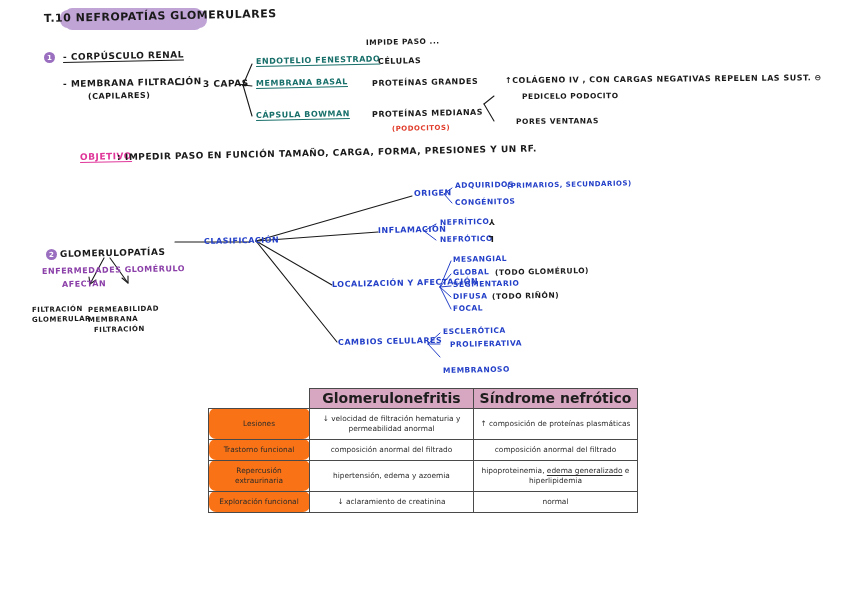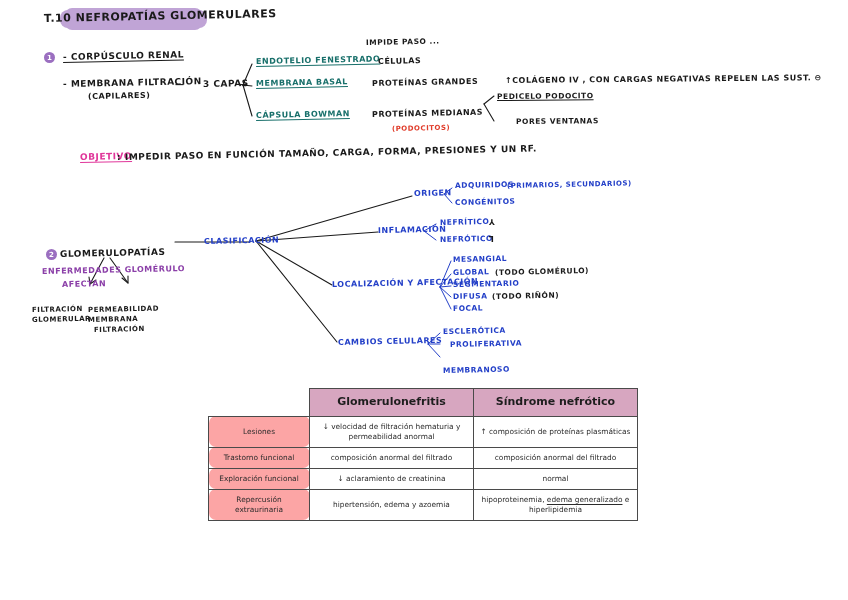--- a/index.html
+++ b/index.html
@@ -60,24 +60,24 @@
     border-collapse:collapse;width:430px;
     font-family:"DejaVu Sans",sans-serif;
     table-layout:fixed;
   }
   table#comp td,table#comp th{
     border:1px solid #4a4a4a;
     text-align:center;vertical-align:middle;
     font-size:7.4px;color:#2b2b2b;font-weight:400;
     padding:5px 3px;line-height:1.35;
   }
-  table#comp th{font-weight:700;font-size:11px;color:#1d1d1d;padding:6px 3px;margin-left:24px;}
+  table#comp th{font-weight:700;font-size:14px;color:#1d1d1d;padding:0 3px;margin-left:24px;}
   .corner{border:none !important;background:transparent;}
   .hdr-cell{background:#d7a6c0;}
-  .rowhdr{background:#fca5a5;width:116px;border-radius:7px;}
+  .rowhdr{background:#f97316;width:116px;border-radius:7px;}
   .cellwhite{background:#ffffff;}
   .u{text-decoration:underline;text-underline-offset:1.5px;}
   .col2{width:157px;}
   .col3{width:157px;}
 </style>
 </head>
 <body>
 
 <div id="page">
 
@@ -142,21 +142,21 @@
   <div class="hw teal s8 tilt1 ul" style="left:256px;top:80px;">MEMBRANA BASAL</div>
   <div class="hw teal s8 tilt1 ul" style="left:256px;top:112px;">CÁPSULA BOWMAN</div>
 
   <div class="hw ink s75 tilt1" style="left:366px;top:39px;">IMPIDE PASO ...</div>
   <div class="hw ink s8 tilt1" style="left:378px;top:58px;">CÉLULAS</div>
   <div class="hw ink s8 tilt1" style="left:372px;top:80px;">PROTEÍNAS GRANDES</div>
   <div class="hw ink s8 tilt1" style="left:372px;top:111px;">PROTEÍNAS MEDIANAS</div>
   <div class="hw red s7 tilt1" style="left:392px;top:126px;">(PODOCITOS)</div>
 
   <div class="hw ink s8 tilt0" style="left:505px;top:77px;">↑COLÁGENO IV , CON CARGAS NEGATIVAS REPELEN LAS SUST. ⊖</div>
-  <div class="hw ink s75 tilt0" style="left:497px;top:93px;text-decoration:underline;">PEDICELO PODOCITO</div>
+  <div class="hw ink s75 tilt0" style="left:522px;top:93px;">PEDICELO PODOCITO</div>
   <div class="hw ink s75 tilt0" style="left:516px;top:118px;">PORES VENTANAS</div>
 
   <div class="hw pink s9 tilt1 ul" style="left:80px;top:153px;">OBJETIVO</div>
   <div class="hw ink s9 tilt1" style="left:117px;top:153px;">:</div>
   <div class="hw ink s9 tilt1" style="left:125px;top:153px;">IMPEDIR PASO EN FUNCIÓN TAMAÑO, CARGA, FORMA, PRESIONES Y UN RF.</div>
 
   <div class="bullet-num" style="left:46px;top:249px;">2</div>
   <div class="hw ink s9 tilt1" style="left:60px;top:250px;">GLOMERULOPATÍAS</div>
 
   <div class="hw purple s8 tilt1" style="left:42px;top:268px;">ENFERMEDADES GLOMÉRULO</div>
@@ -211,27 +211,27 @@
       </tr>
 
       <tr>
         <td class="rowhdr">Trastorno funcional</td>
         <td class="cellwhite">composición anormal del filtrado</td>
         <td class="cellwhite">composición anormal del filtrado</td>
       </tr>
 
 
       <tr>
+        <td class="rowhdr">Repercusión extraurinaria</td>
+        <td class="cellwhite">hipertensión, edema y azoemia</td>
+        <td class="cellwhite"><span>hipoproteinemia, </span><span class="u">edema generalizado</span><span> e hiperlipidemia</span></td>
+      </tr>
+
+      <tr>
         <td class="rowhdr">Exploración funcional</td>
         <td class="cellwhite">↓ aclaramiento de creatinina</td>
         <td class="cellwhite">normal</td>
       </tr>
-
-      <tr>
-        <td class="rowhdr">Repercusión extraurinaria</td>
-        <td class="cellwhite">hipertensión, edema y azoemia</td>
-        <td class="cellwhite"><span>hipoproteinemia, </span><span class="u">edema generalizado</span><span> e hiperlipidemia</span></td>
-      </tr>
     </tbody>
       </table>
   </div>
 
 </div>
 
 </body></html>

